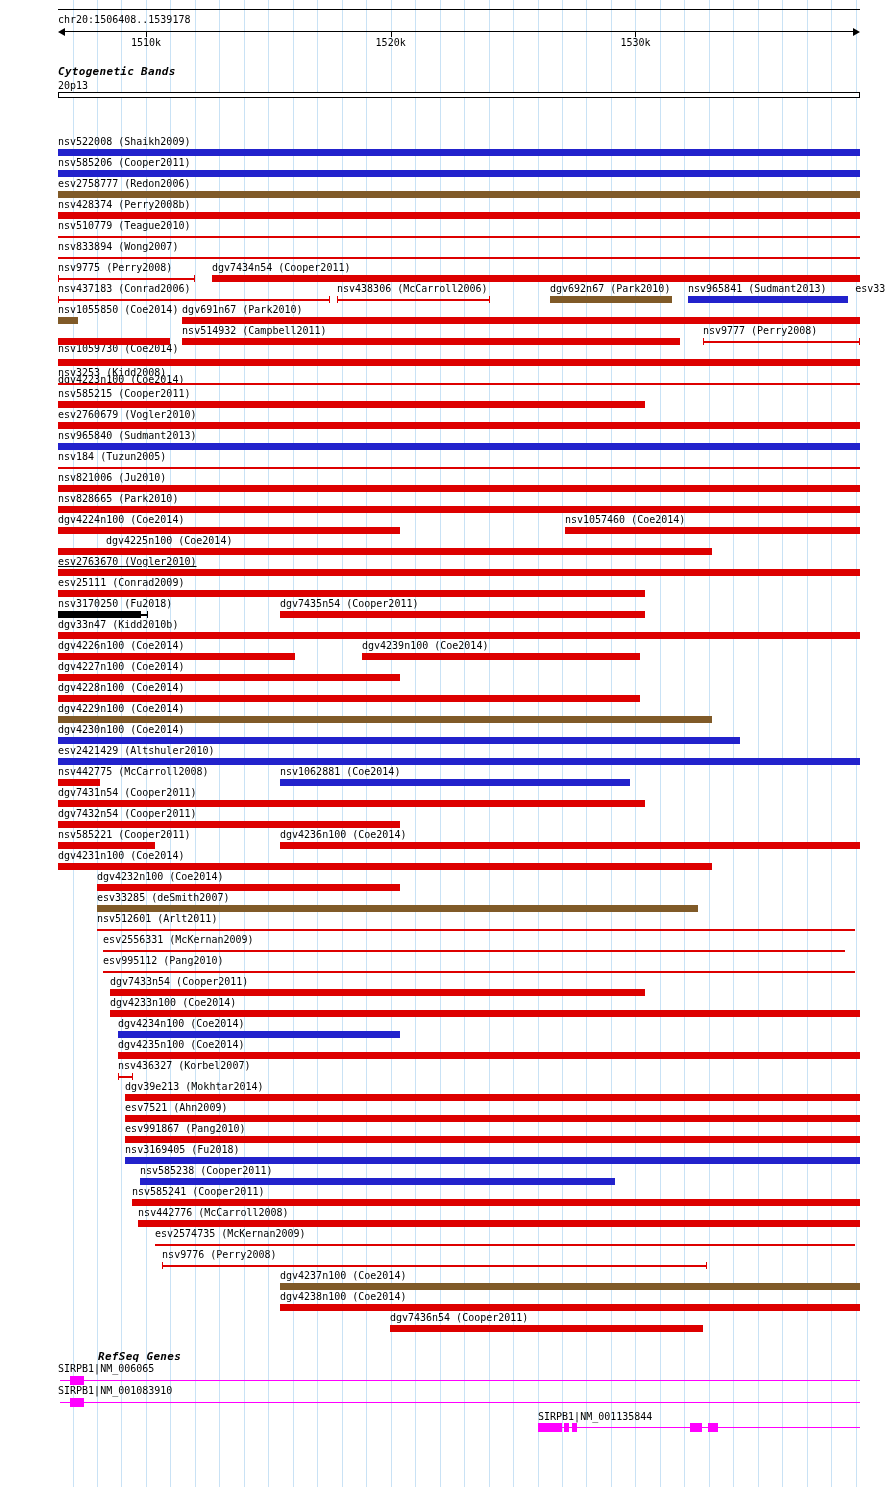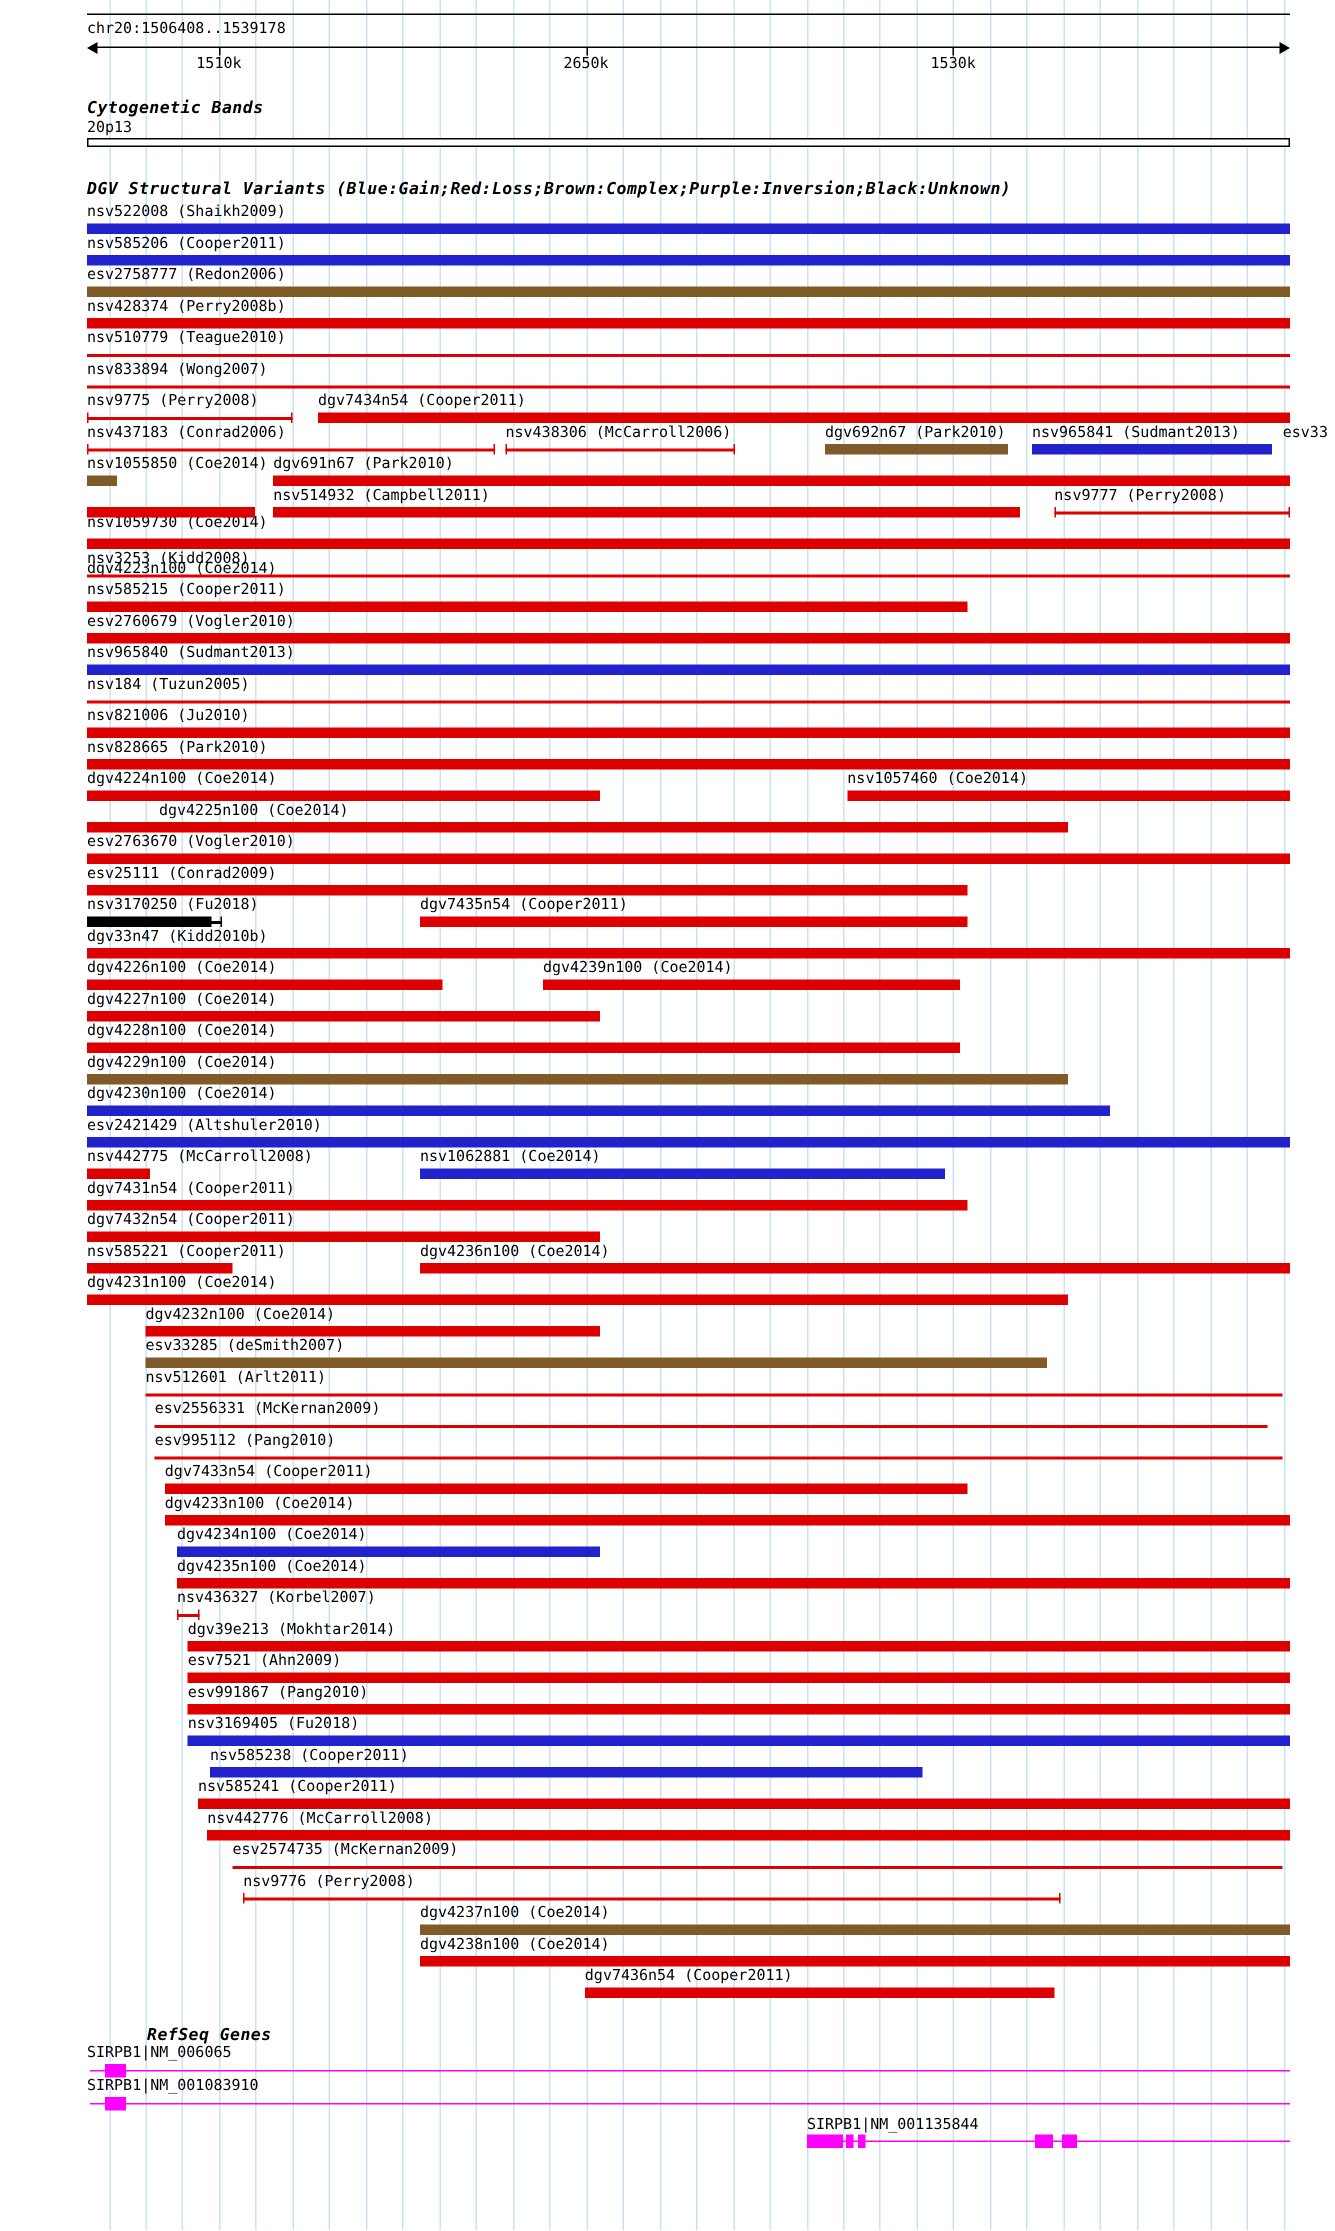--- a/index.html
+++ b/index.html
@@ -58,30 +58,29 @@
   <div class="hline" style="left:58px;top:9px;width:802px;"></div>
   <div class="lbl" style="left:58px;top:14px;">chr20:1506408..1539178</div>
 
   <div id="ruler">
     <div class="tri-left" style="left:58px;top:28px;"></div>
     <div class="tri-right" style="left:853px;top:28px;"></div>
     <div class="hline" style="left:64px;top:31px;width:790px;"></div>
   <div class="vtick" style="left: 145.9px; top: 32px; height: 5px;"></div>
       <div class="lbl" style="left: 130.9px; top: 37px;">1510k</div>
       <div class="vtick" style="left: 390.6px; top: 32px; height: 5px;"></div>
-      <div class="lbl" style="left: 375.6px; top: 37px;">2650k</div>
+      <div class="lbl" style="left: 375.6px; top: 37px;">1520k</div>
       <div class="vtick" style="left: 635.4px; top: 32px; height: 5px;"></div>
       <div class="lbl" style="left: 620.4px; top: 37px;">1530k</div>
     </div>
 
   <div class="hdr" style="left:58px;top:66px;">Cytogenetic Bands</div>
   <div class="lbl" style="left:58px;top:80px;">20p13</div>
   <div class="bandbox" style="left:58px;top:92px;width:800px;height:4px;"></div>
 
-  <div class="hdr" style="left:58px;top:120px;">DGV Structural Variants (Blue:Gain;Red:Loss;Brown:Complex;Purple:Inversion;Black:Unknown)</div>
   <div id="variants">
       <div class="lbl" style="left: 58px; top: 136px;">nsv522008 (Shaikh2009)</div>
       <div class="bar" style="left: 58px; width: 802px; top: 149px; height: 7px; background: rgb(34, 34, 204);"></div>
       <div class="lbl" style="left: 58px; top: 157px;">nsv585206 (Cooper2011)</div>
       <div class="bar" style="left: 58px; width: 802px; top: 170px; height: 7px; background: rgb(34, 34, 204);"></div>
       <div class="lbl" style="left: 58px; top: 178px;">esv2758777 (Redon2006)</div>
       <div class="bar" style="left: 58px; width: 802px; top: 191px; height: 7px; background: rgb(128, 90, 40);"></div>
       <div class="lbl" style="left: 58px; top: 199px;">nsv428374 (Perry2008b)</div>
       <div class="bar" style="left: 58px; width: 802px; top: 212px; height: 7px; background: rgb(221, 0, 0);"></div>
       <div class="lbl" style="left: 58px; top: 220px;">nsv510779 (Teague2010)</div>
@@ -134,21 +133,21 @@
       <div class="lbl" style="left: 58px; top: 472px;">nsv821006 (Ju2010)</div>
       <div class="bar" style="left: 58px; width: 802px; top: 485px; height: 7px; background: rgb(221, 0, 0);"></div>
       <div class="lbl" style="left: 58px; top: 493px;">nsv828665 (Park2010)</div>
       <div class="bar" style="left: 58px; width: 802px; top: 506px; height: 7px; background: rgb(221, 0, 0);"></div>
       <div class="lbl" style="left: 58px; top: 514px;">dgv4224n100 (Coe2014)</div>
       <div class="bar" style="left: 58px; width: 341.9px; top: 527px; height: 7px; background: rgb(221, 0, 0);"></div>
       <div class="lbl" style="left: 564.9px; top: 514px;">nsv1057460 (Coe2014)</div>
       <div class="bar" style="left: 564.9px; width: 295.1px; top: 527px; height: 7px; background: rgb(221, 0, 0);"></div>
       <div class="lbl" style="left: 58px; top: 535px; margin-left: 48px;">dgv4225n100 (Coe2014)</div>
       <div class="bar" style="left: 58px; width: 654px; top: 548px; height: 7px; background: rgb(221, 0, 0);"></div>
-      <div class="lbl" style="left: 58px; top: 556px;">esv2763670 (Vogler2010)</div>
+      <div class="lbl" style="left: 58px; top: 556px; text-decoration: underline;">esv2763670 (Vogler2010)</div>
       <div class="bar" style="left: 58px; width: 802px; top: 569px; height: 7px; background: rgb(221, 0, 0);"></div>
       <div class="lbl" style="left: 58px; top: 577px;">esv25111 (Conrad2009)</div>
       <div class="bar" style="left: 58px; width: 586.9px; top: 590px; height: 7px; background: rgb(221, 0, 0);"></div>
       <div class="lbl" style="left: 58px; top: 598px;">nsv3170250 (Fu2018)</div>
       <div class="bar" style="left: 58px; width: 82px; top: 611px; height: 7px; background: rgb(0, 0, 0);"></div>
       <div class="bar" style="left: 140px; width: 8.1px; top: 614px; height: 2px; background: rgb(0, 0, 0);"></div>
       <div class="vtick" style="left: 140px; top: 611px; height: 7px; background: rgb(0, 0, 0);"></div>
       <div class="vtick" style="left: 147.1px; top: 611px; height: 7px; background: rgb(0, 0, 0);"></div>
       <div class="lbl" style="left: 280px; top: 598px;">dgv7435n54 (Cooper2011)</div>
       <div class="bar" style="left: 280px; width: 364.9px; top: 611px; height: 7px; background: rgb(221, 0, 0);"></div>

